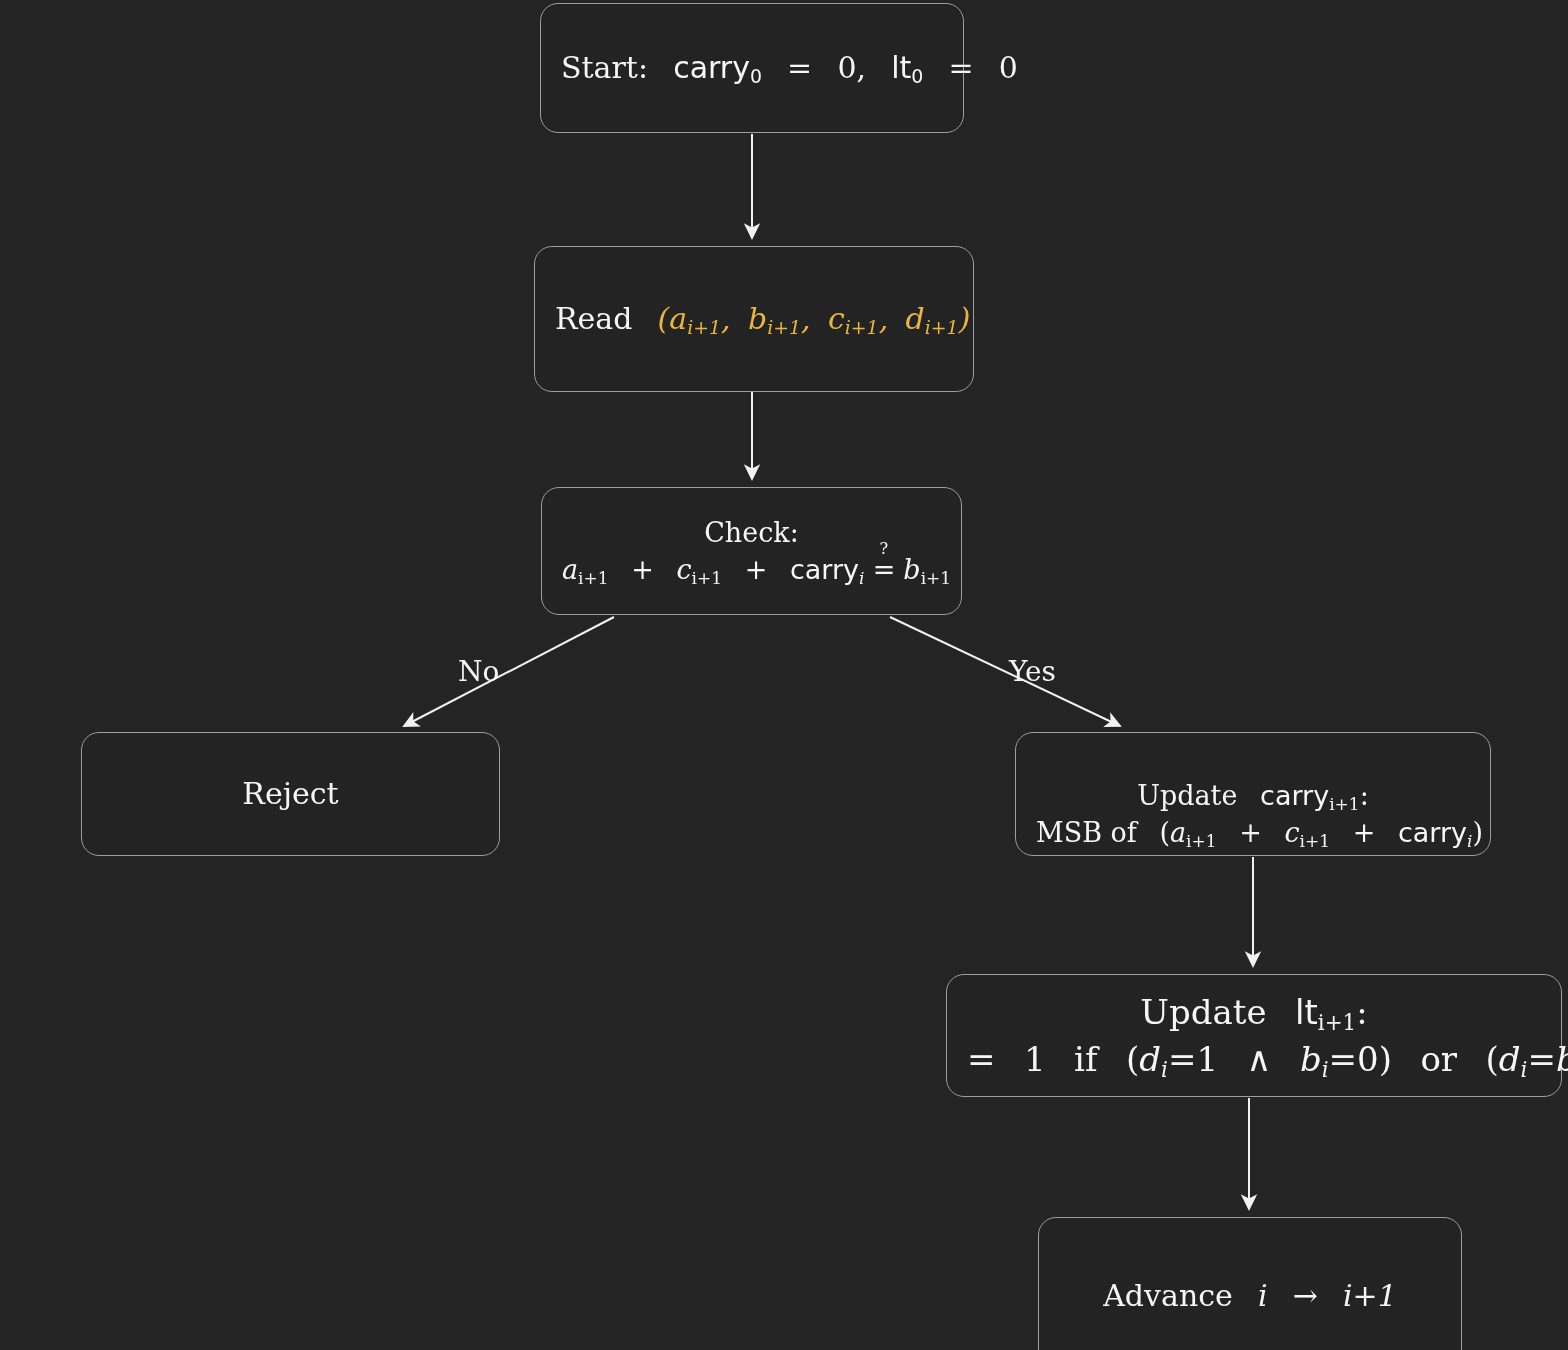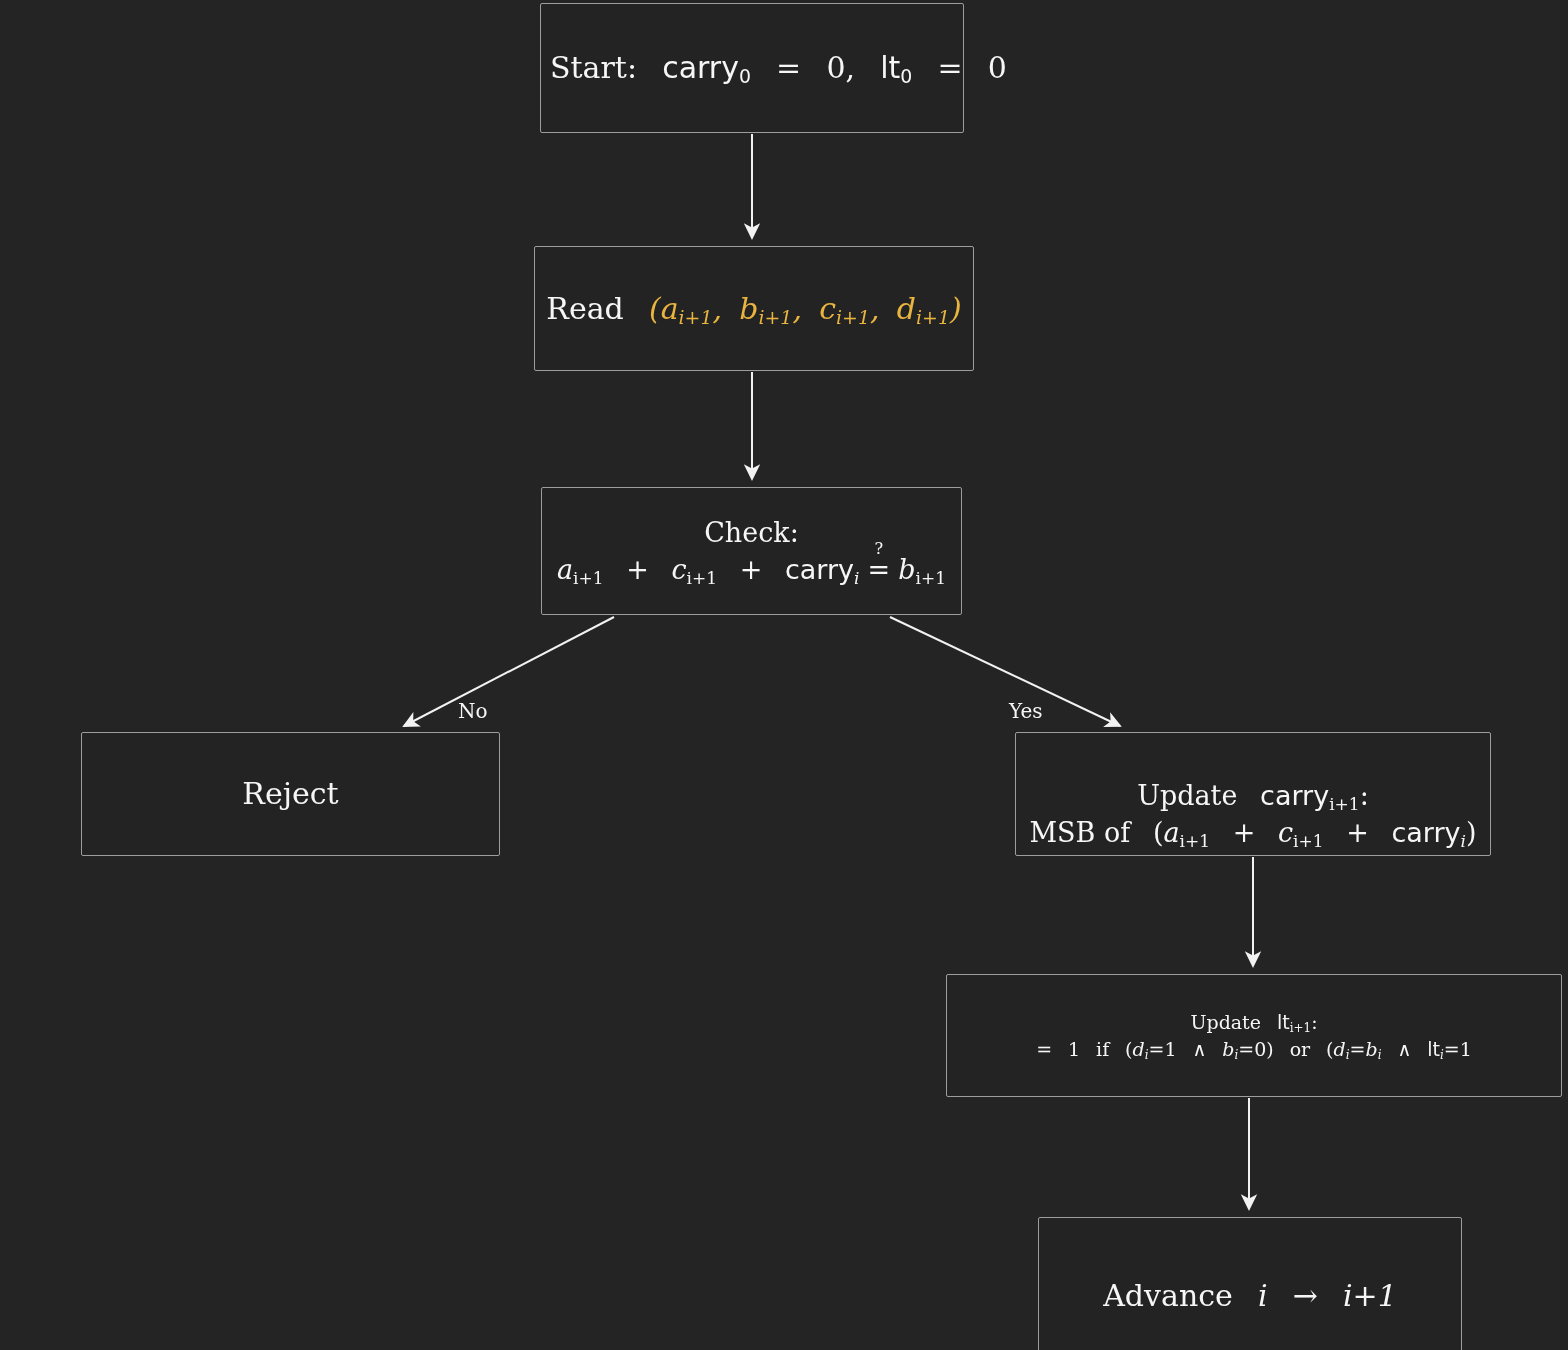--- a/index.html
+++ b/index.html
@@ -20,29 +20,29 @@
     position: absolute;
     left: 0; top: 0;
     width: 1568px;
     height: 1350px;
     pointer-events: none;
   }
   .node {
     position: absolute;
     box-sizing: border-box;
     border: 1.6px solid #9d9d9d;
-    border-radius: 2px;
+    border-radius: 18px;
     background: #232323;
     display: flex;
     align-items: center;
     justify-content: center;
     text-align: center;
     color: #f6f6f6;
     line-height: 1.38;
-    padding: 4px 9px;
+    padding: 4px 20px;
   }
   .node .inner { width: 100%; }
   .line { display: block; white-space: nowrap; }
 
   
   .serif   { font-family: "DejaVu Serif", "Liberation Serif", serif; }
   .sans    { font-family: "DejaVu Sans", "Liberation Sans", sans-serif; }
   .mit     { font-family: "DejaVu Serif", "Liberation Serif", serif;
              font-style: italic; }
   sub {
@@ -66,34 +66,33 @@
     position: absolute;
     left: 50%;
     transform: translateX(-50%);
     top: -0.82em;
     font-size: 0.60em;
     font-family: "DejaVu Serif", "Liberation Serif", serif;
   }
 
   
   #node-start        { left: 540px;  top: 3px;    width: 424px; height: 130px;  font-size: 30px; }
-  #node-read         { left: 534px;  top: 246px;  width: 440px; height: 125px;  font-size: 30px; }
+  #node-read         { left: 534px;  top: 246px;  width: 440px; height: 146px;  font-size: 30px; }
   #node-check        { left: 541px;  top: 487px;  width: 421px; height: 128px;  font-size: 27px; align-items: center; }
   #node-reject       { left: 69px;   top: 732px;  width: 419px; height: 124px;  font-size: 30px; margin-left: 12px; }
   #node-update-carry { left: 1015px; top: 732px;  width: 476px; height: 124px;  font-size: 27px; align-items: flex-end; }
-  #node-update-lt    { left: 946px;  top: 974px;  width: 616px; height: 123px;  font-size: 19px; }
+  #node-update-lt    { left: 946px;  top: 974px;  width: 616px; height: 123px;  font-size: 34px; }
   #node-advance      { left: 1038px; top: 1217px; width: 424px; height: 158px;  font-size: 30px; }
 
   .edge-label {
     position: absolute;
     color: #f6f6f6;
     font-family: "DejaVu Serif", "Liberation Serif", serif;
-    font-size: 20px;
+    font-size: 28px;
     white-space: nowrap;
-    margin-top: 44px;
   }
   #label-no  { left: 458px;  top: 655px; }
   #label-yes { left: 1009px; top: 655px; }
 </style>
 </head>
 <body>
 
 <div id="canvas">
 
   <svg class="edges" viewBox="0 0 1568 1350">

